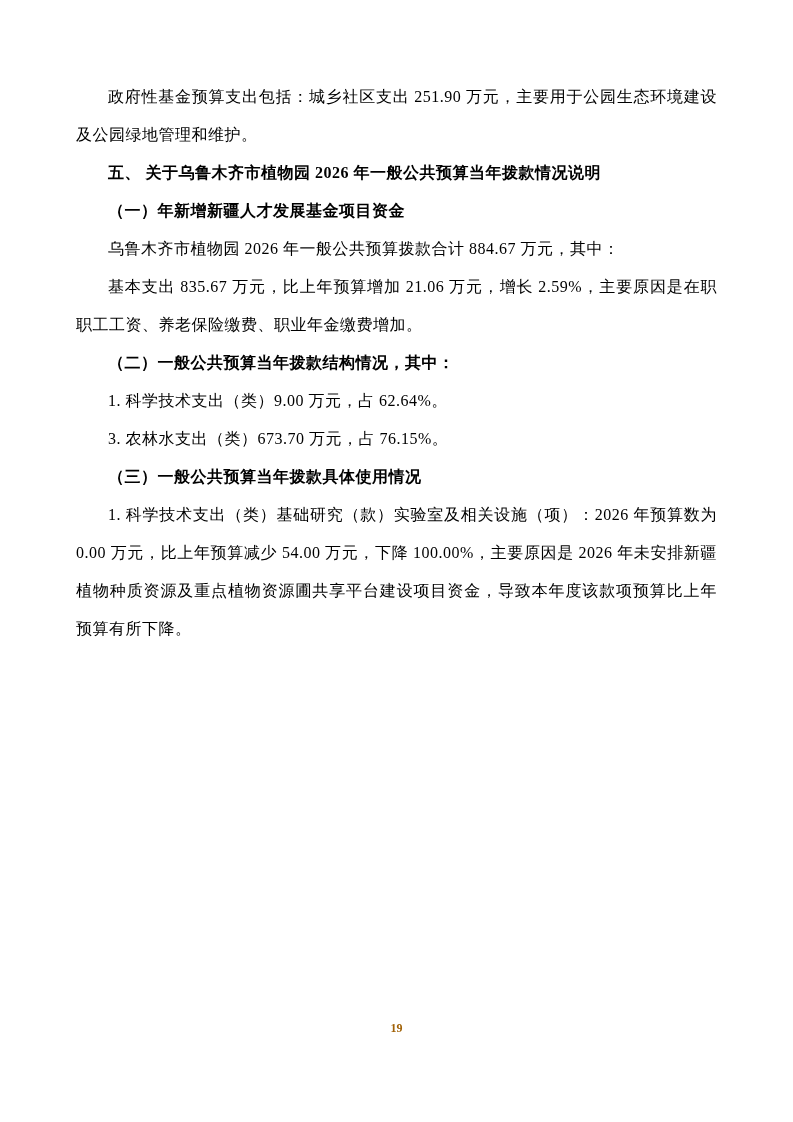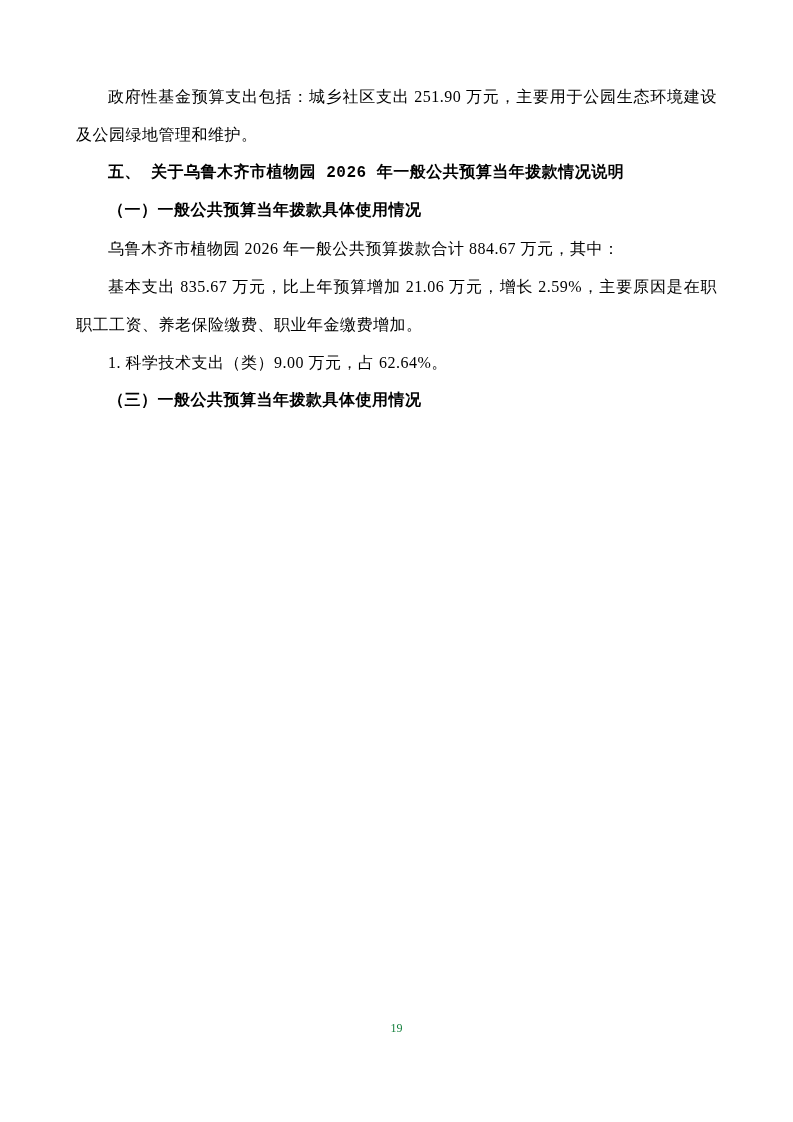--- a/index.html
+++ b/index.html
@@ -23,41 +23,44 @@
     margin: 0;
     font-size: 16px;
     line-height: 38px;
     text-align: justify;
     text-indent: 2em;
     word-break: break-all;
     letter-spacing: 0.5px;
   }
   .heading {
     font-weight: bold;
-    font-family: Liberation Mono, monospace;
   }
   .page-footer {
     position: absolute;
     top: 1020px;
     left: 0;
     width: 100%;
     text-align: center;
     font-size: 12px;
     line-height: 16px;
     font-family: "Liberation Serif", "DejaVu Serif", serif;
-    color: #15803d;
+    color: #a16207;
+    font-weight: bold;
   }
 </style>
 </head>
 <body>
 
 <div class="page">
   <div class="content">
     <p class="para">政府性基金预算支出包括：城乡社区支出 251.90 万元，主要用于公园生态环境建设及公园绿地管理和维护。</p>
     <p class="para heading">五、 关于乌鲁木齐市植物园 2026 年一般公共预算当年拨款情况说明</p>
-    <p class="para heading">（一）一般公共预算当年拨款具体使用情况</p>
+    <p class="para heading">（一）年新增新疆人才发展基金项目资金</p>
     <p class="para">乌鲁木齐市植物园 2026 年一般公共预算拨款合计 884.67 万元，其中：</p>
     <p class="para">基本支出 835.67 万元，比上年预算增加 21.06 万元，增长 2.59%，主要原因是在职职工工资、养老保险缴费、职业年金缴费增加。</p>
+    <p class="para heading">（二）一般公共预算当年拨款结构情况，其中：</p>
     <p class="para">1. 科学技术支出（类）9.00 万元，占 62.64%。</p>
+    <p class="para">3. 农林水支出（类）673.70 万元，占 76.15%。</p>
     <p class="para heading">（三）一般公共预算当年拨款具体使用情况</p>
+    <p class="para">1. 科学技术支出（类）基础研究（款）实验室及相关设施（项）：2026 年预算数为 0.00 万元，比上年预算减少 54.00 万元，下降 100.00%，主要原因是 2026 年未安排新疆植物种质资源及重点植物资源圃共享平台建设项目资金，导致本年度该款项预算比上年预算有所下降。</p>
   </div>
   <div class="page-footer">19</div>
 </div>
 
 </body></html>

